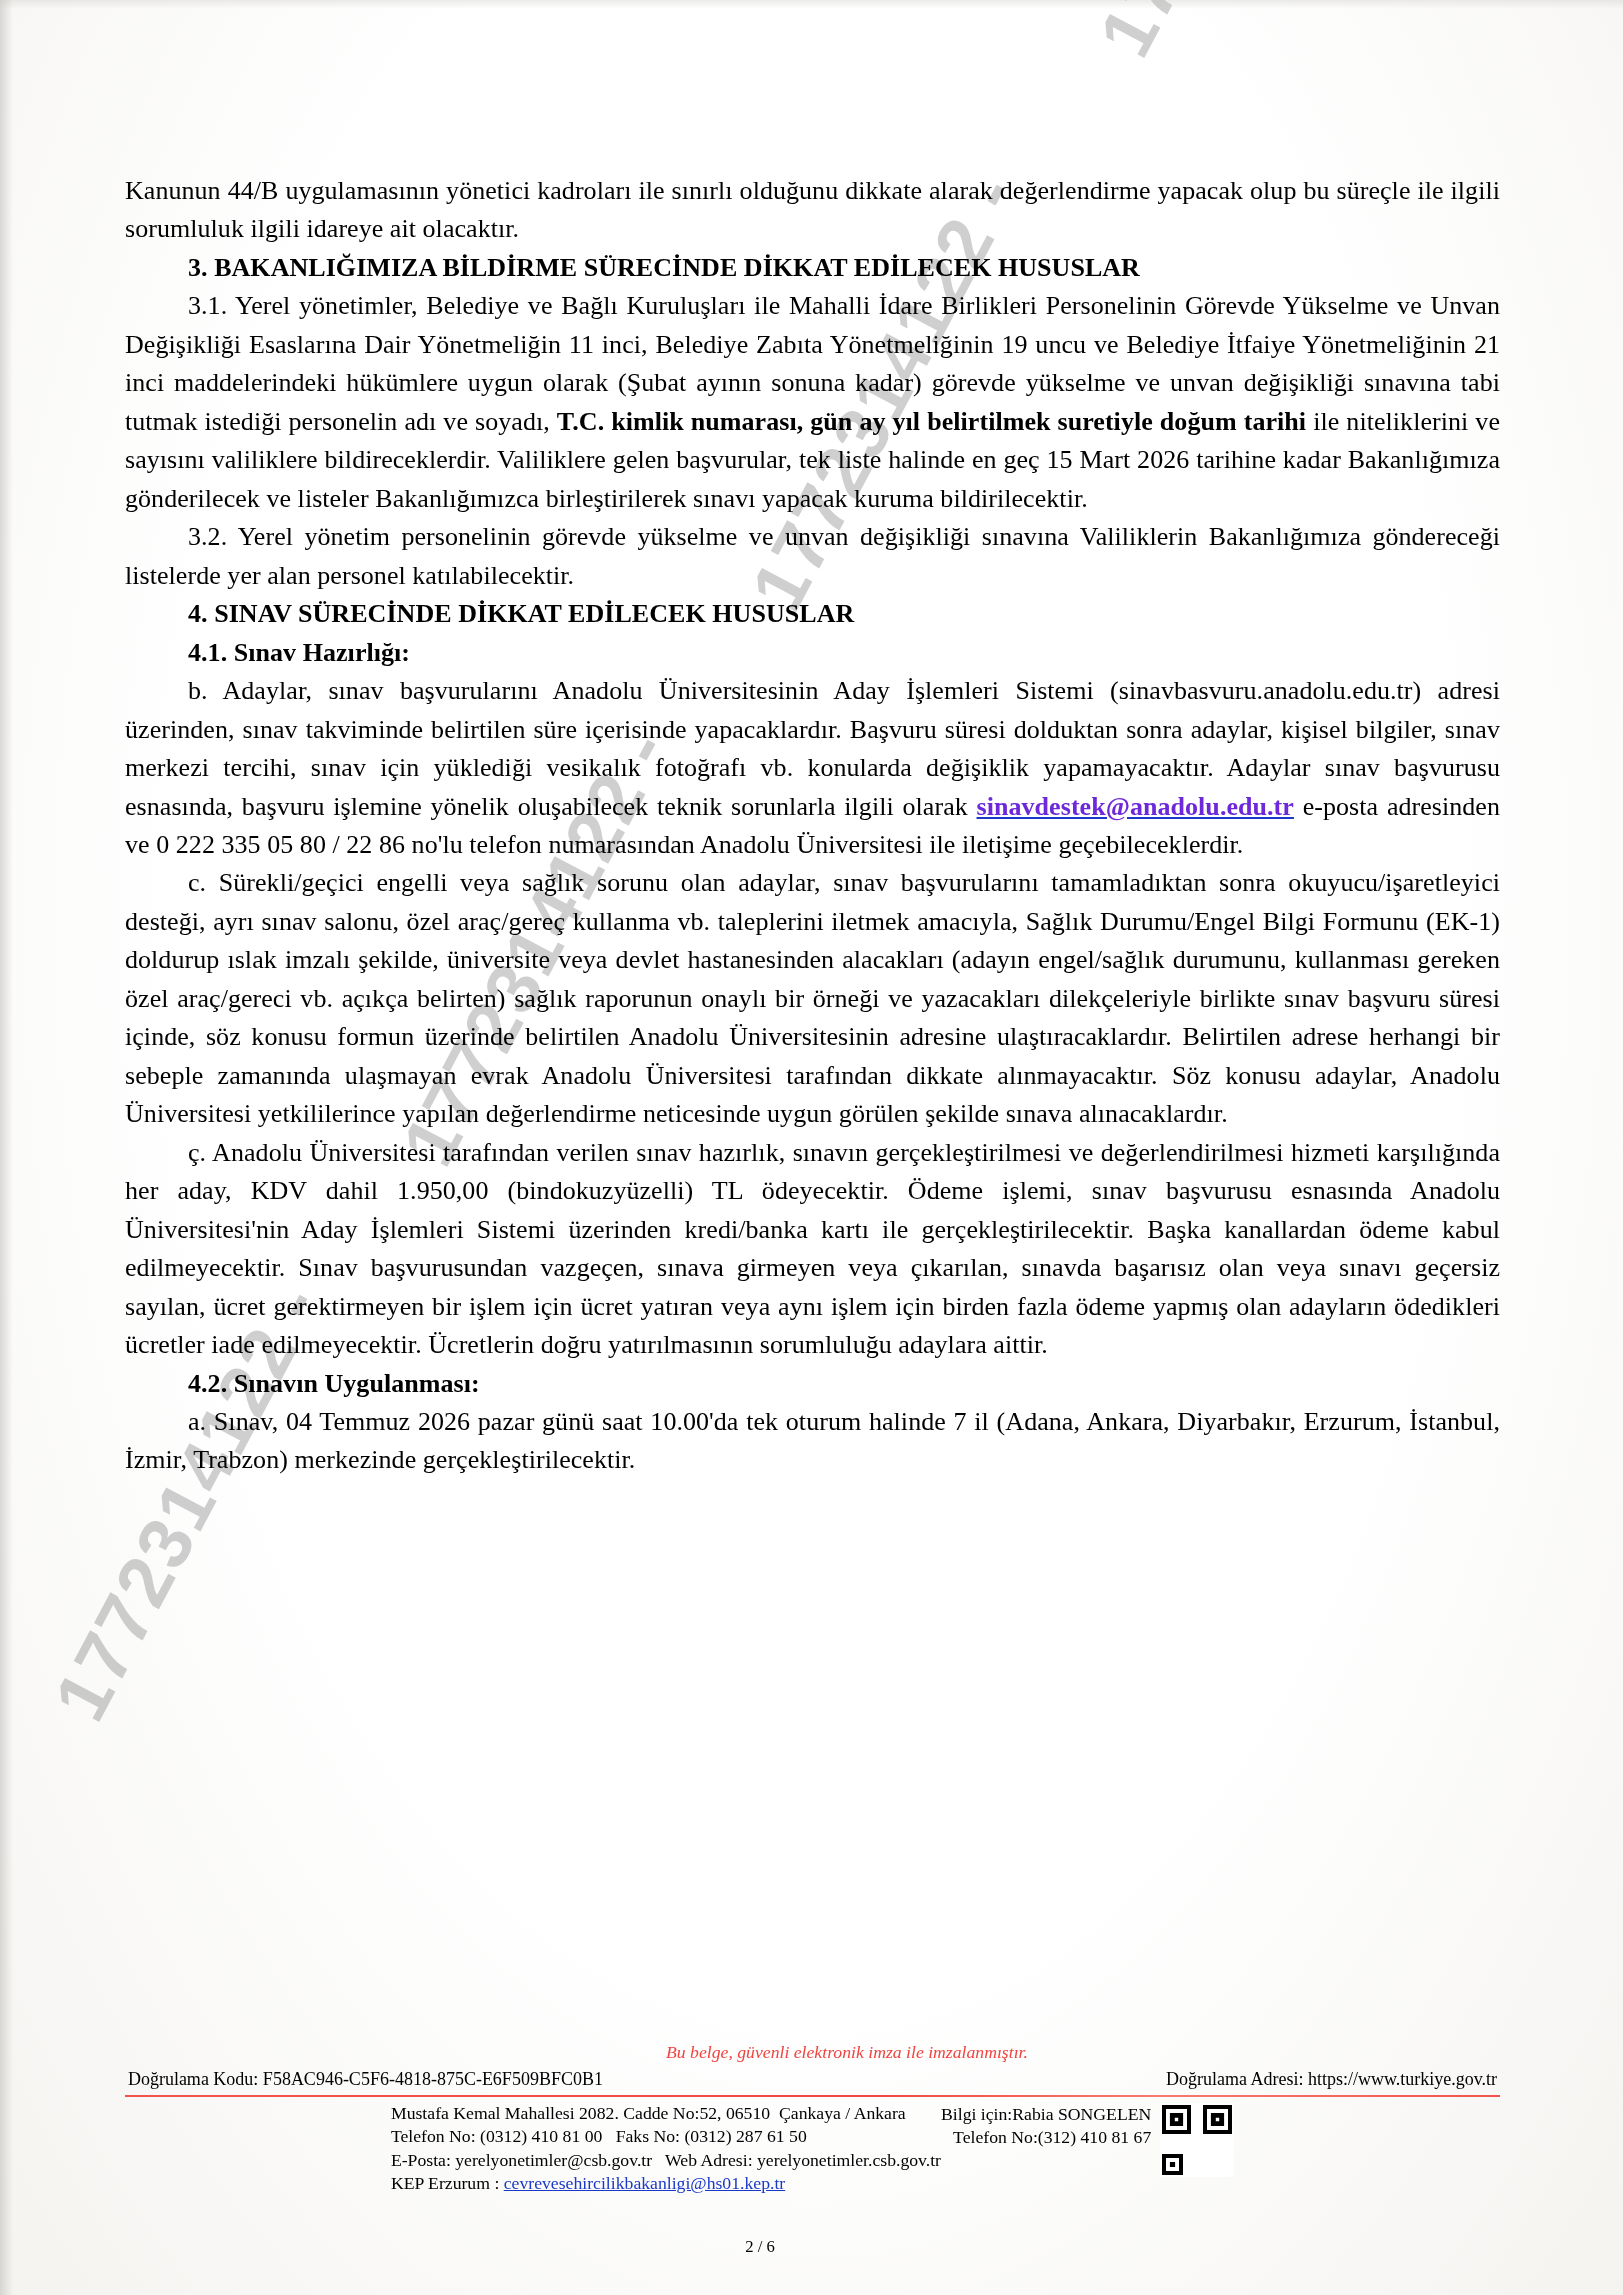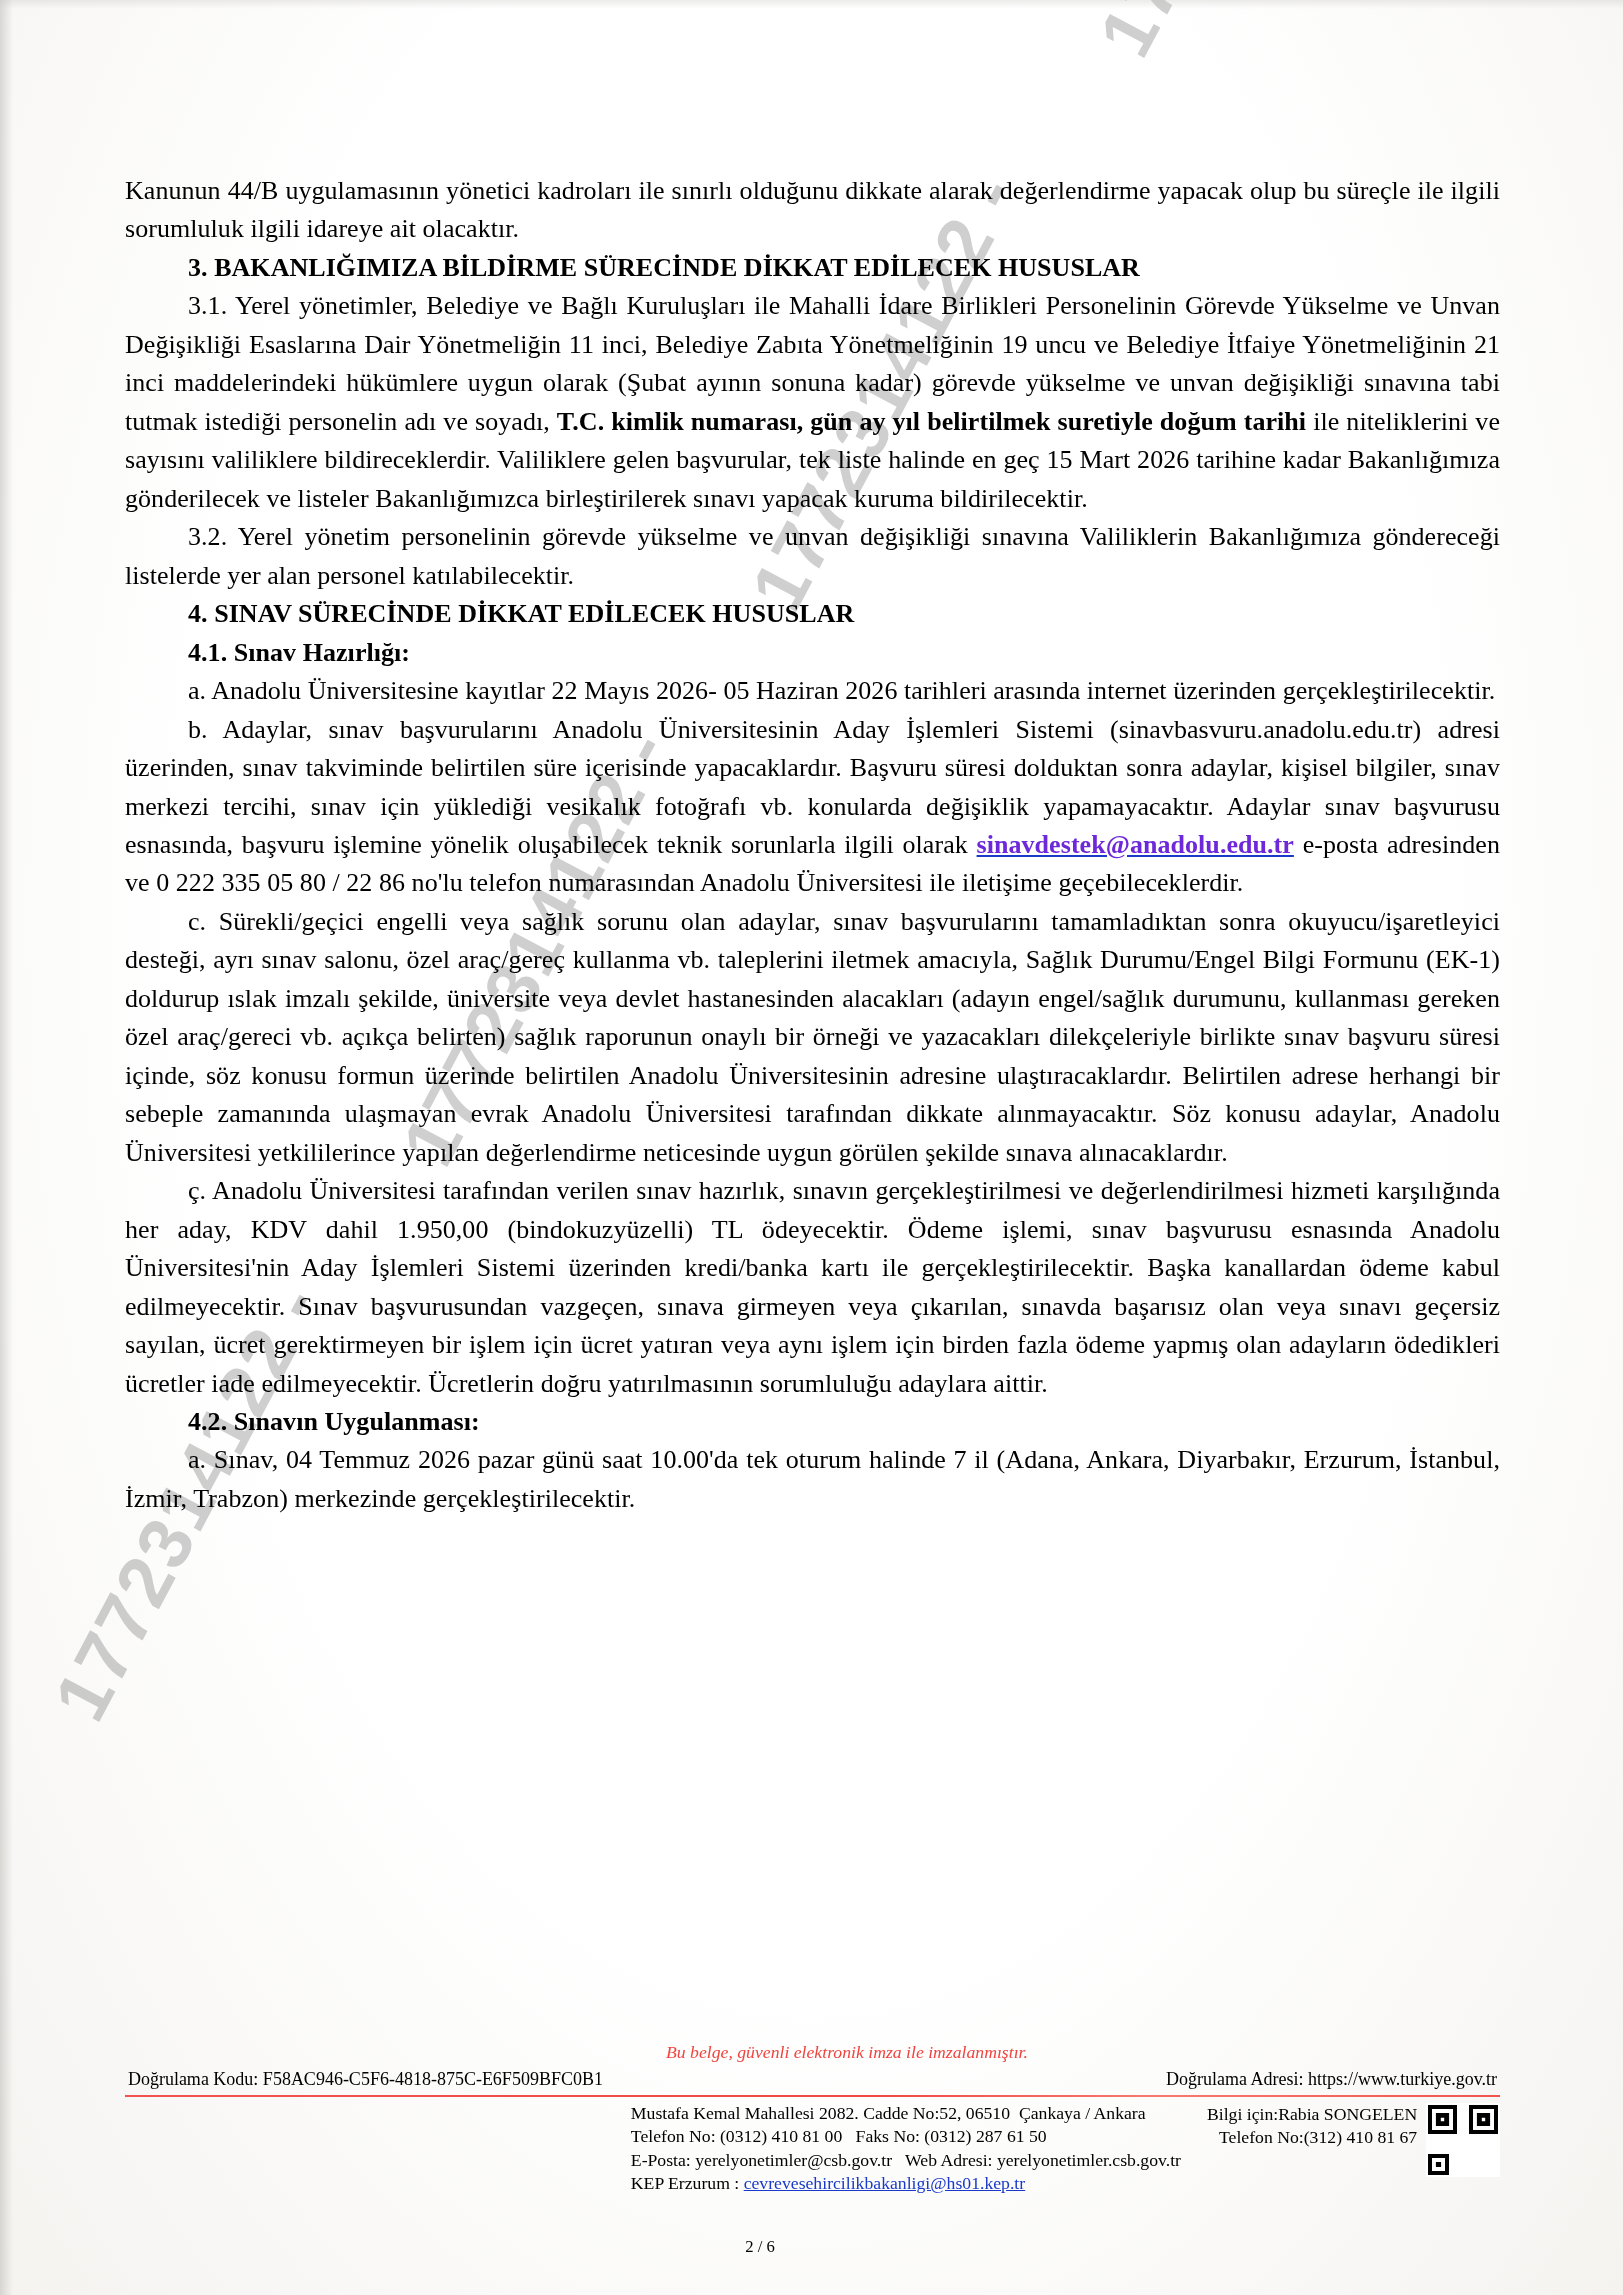--- a/index.html
+++ b/index.html
@@ -122,23 +122,22 @@
     line-height: 1.25;
     padding: 0 2.9px 3.9px 2.9px;
   }
   .hr-red {
     height: 2.5px;
     background: linear-gradient(90deg, #f3534f 0%, #ef4a45 55%, #f77a6f 75%, #f1544f 100%);
     margin: 0 0 4.9px 0;
   }
   .addr-row {
     display: flex;
-    justify-content: flex-end;
+    justify-content: center;
     align-items: flex-start;
-    gap: 26px;
   }
   .addr-left {
     font-size: 17.7px;
     line-height: 1.32;
   }
   .addr-left div { white-space: pre; }
   .kep-link {
     color: #1a39c8;
   }
   .addr-right {
@@ -228,21 +227,20 @@
     <h3 class="heading">3. BAKANLIĞIMIZA BİLDİRME SÜRECİNDE DİKKAT EDİLECEK HUSUSLAR</h3>
 
     <p class="body-par indent"><span>3.1. Yerel yönetimler, Belediye ve Bağlı Kuruluşları ile Mahalli İdare Birlikleri Personelinin Görevde Yükselme ve Unvan Değişikliği Esaslarına Dair Yönetmeliğin 11 inci, Belediye Zabıta Yönetmeliğinin 19 uncu ve Belediye İtfaiye Yönetmeliğinin 21 inci maddelerindeki hükümlere uygun olarak (Şubat ayının sonuna kadar) görevde yükselme ve unvan değişikliği sınavına tabi tutmak istediği personelin adı ve soyadı, </span><span class="b">T.C. kimlik numarası, gün ay yıl belirtilmek suretiyle doğum tarihi</span><span> ile niteliklerini ve sayısını valiliklere bildireceklerdir. Valiliklere gelen başvurular, tek liste halinde en geç 15 Mart 2026 tarihine kadar Bakanlığımıza gönderilecek ve listeler Bakanlığımızca birleştirilerek sınavı yapacak kuruma bildirilecektir.</span></p>
 
     <p class="body-par indent">3.2. Yerel yönetim personelinin görevde yükselme ve unvan değişikliği sınavına Valiliklerin Bakanlığımıza göndereceği listelerde yer alan personel katılabilecektir.</p>
 
     <h3 class="heading">4. SINAV SÜRECİNDE DİKKAT EDİLECEK HUSUSLAR</h3>
 
     <h4 class="subheading">4.1. Sınav Hazırlığı:</h4>
 
-    <p class="body-par indent">a. Anadolu Üniversitesine kayıtlar 22 Mayıs 2026- 05 Haziran 2026 tarihleri arasında internet üzerinden gerçekleştirilecektir.</p>
 
     <p class="body-par indent"><span>b. Adaylar, sınav başvurularını Anadolu Üniversitesinin Aday İşlemleri Sistemi (sinavbasvuru.anadolu.edu.tr) adresi üzerinden, sınav takviminde belirtilen süre içerisinde yapacaklardır. Başvuru süresi dolduktan sonra adaylar, kişisel bilgiler, sınav merkezi tercihi, sınav için yüklediği vesikalık fotoğrafı vb. konularda değişiklik yapamayacaktır. Adaylar sınav başvurusu esnasında, başvuru işlemine yönelik oluşabilecek teknik sorunlarla ilgili olarak </span><a class="link" href="#">sinavdestek@anadolu.edu.tr</a><span> e-posta adresinden ve 0 222 335 05 80 / 22 86 no'lu telefon numarasından Anadolu Üniversitesi ile iletişime geçebileceklerdir.</span></p>
 
     <p class="body-par indent">c. Sürekli/geçici engelli veya sağlık sorunu olan adaylar, sınav başvurularını tamamladıktan sonra okuyucu/işaretleyici desteği, ayrı sınav salonu, özel araç/gereç kullanma vb. taleplerini iletmek amacıyla, Sağlık Durumu/Engel Bilgi Formunu (EK-1) doldurup ıslak imzalı şekilde, üniversite veya devlet hastanesinden alacakları (adayın engel/sağlık durumunu, kullanması gereken özel araç/gereci vb. açıkça belirten) sağlık raporunun onaylı bir örneği ve yazacakları dilekçeleriyle birlikte sınav başvuru süresi içinde, söz konusu formun üzerinde belirtilen Anadolu Üniversitesinin adresine ulaştıracaklardır. Belirtilen adrese herhangi bir sebeple zamanında ulaşmayan evrak Anadolu Üniversitesi tarafından dikkate alınmayacaktır. Söz konusu adaylar, Anadolu Üniversitesi yetkililerince yapılan değerlendirme neticesinde uygun görülen şekilde sınava alınacaklardır.</p>
 
     <p class="body-par indent">ç. Anadolu Üniversitesi tarafından verilen sınav hazırlık, sınavın gerçekleştirilmesi ve değerlendirilmesi hizmeti karşılığında her aday, KDV dahil 1.950,00 (bindokuzyüzelli) TL ödeyecektir. Ödeme işlemi, sınav başvurusu esnasında Anadolu Üniversitesi'nin Aday İşlemleri Sistemi üzerinden kredi/banka kartı ile gerçekleştirilecektir. Başka kanallardan ödeme kabul edilmeyecektir. Sınav başvurusundan vazgeçen, sınava girmeyen veya çıkarılan, sınavda başarısız olan veya sınavı geçersiz sayılan, ücret gerektirmeyen bir işlem için ücret yatıran veya aynı işlem için birden fazla ödeme yapmış olan adayların ödedikleri ücretler iade edilmeyecektir. Ücretlerin doğru yatırılmasının sorumluluğu adaylara aittir.</p>
 
     <h4 class="subheading">4.2. Sınavın Uygulanması:</h4>
 
     <p class="body-par indent">a. Sınav, 04 Temmuz 2026 pazar günü saat 10.00'da tek oturum halinde 7 il (Adana, Ankara, Diyarbakır, Erzurum, İstanbul, İzmir, Trabzon) merkezinde gerçekleştirilecektir.</p>

